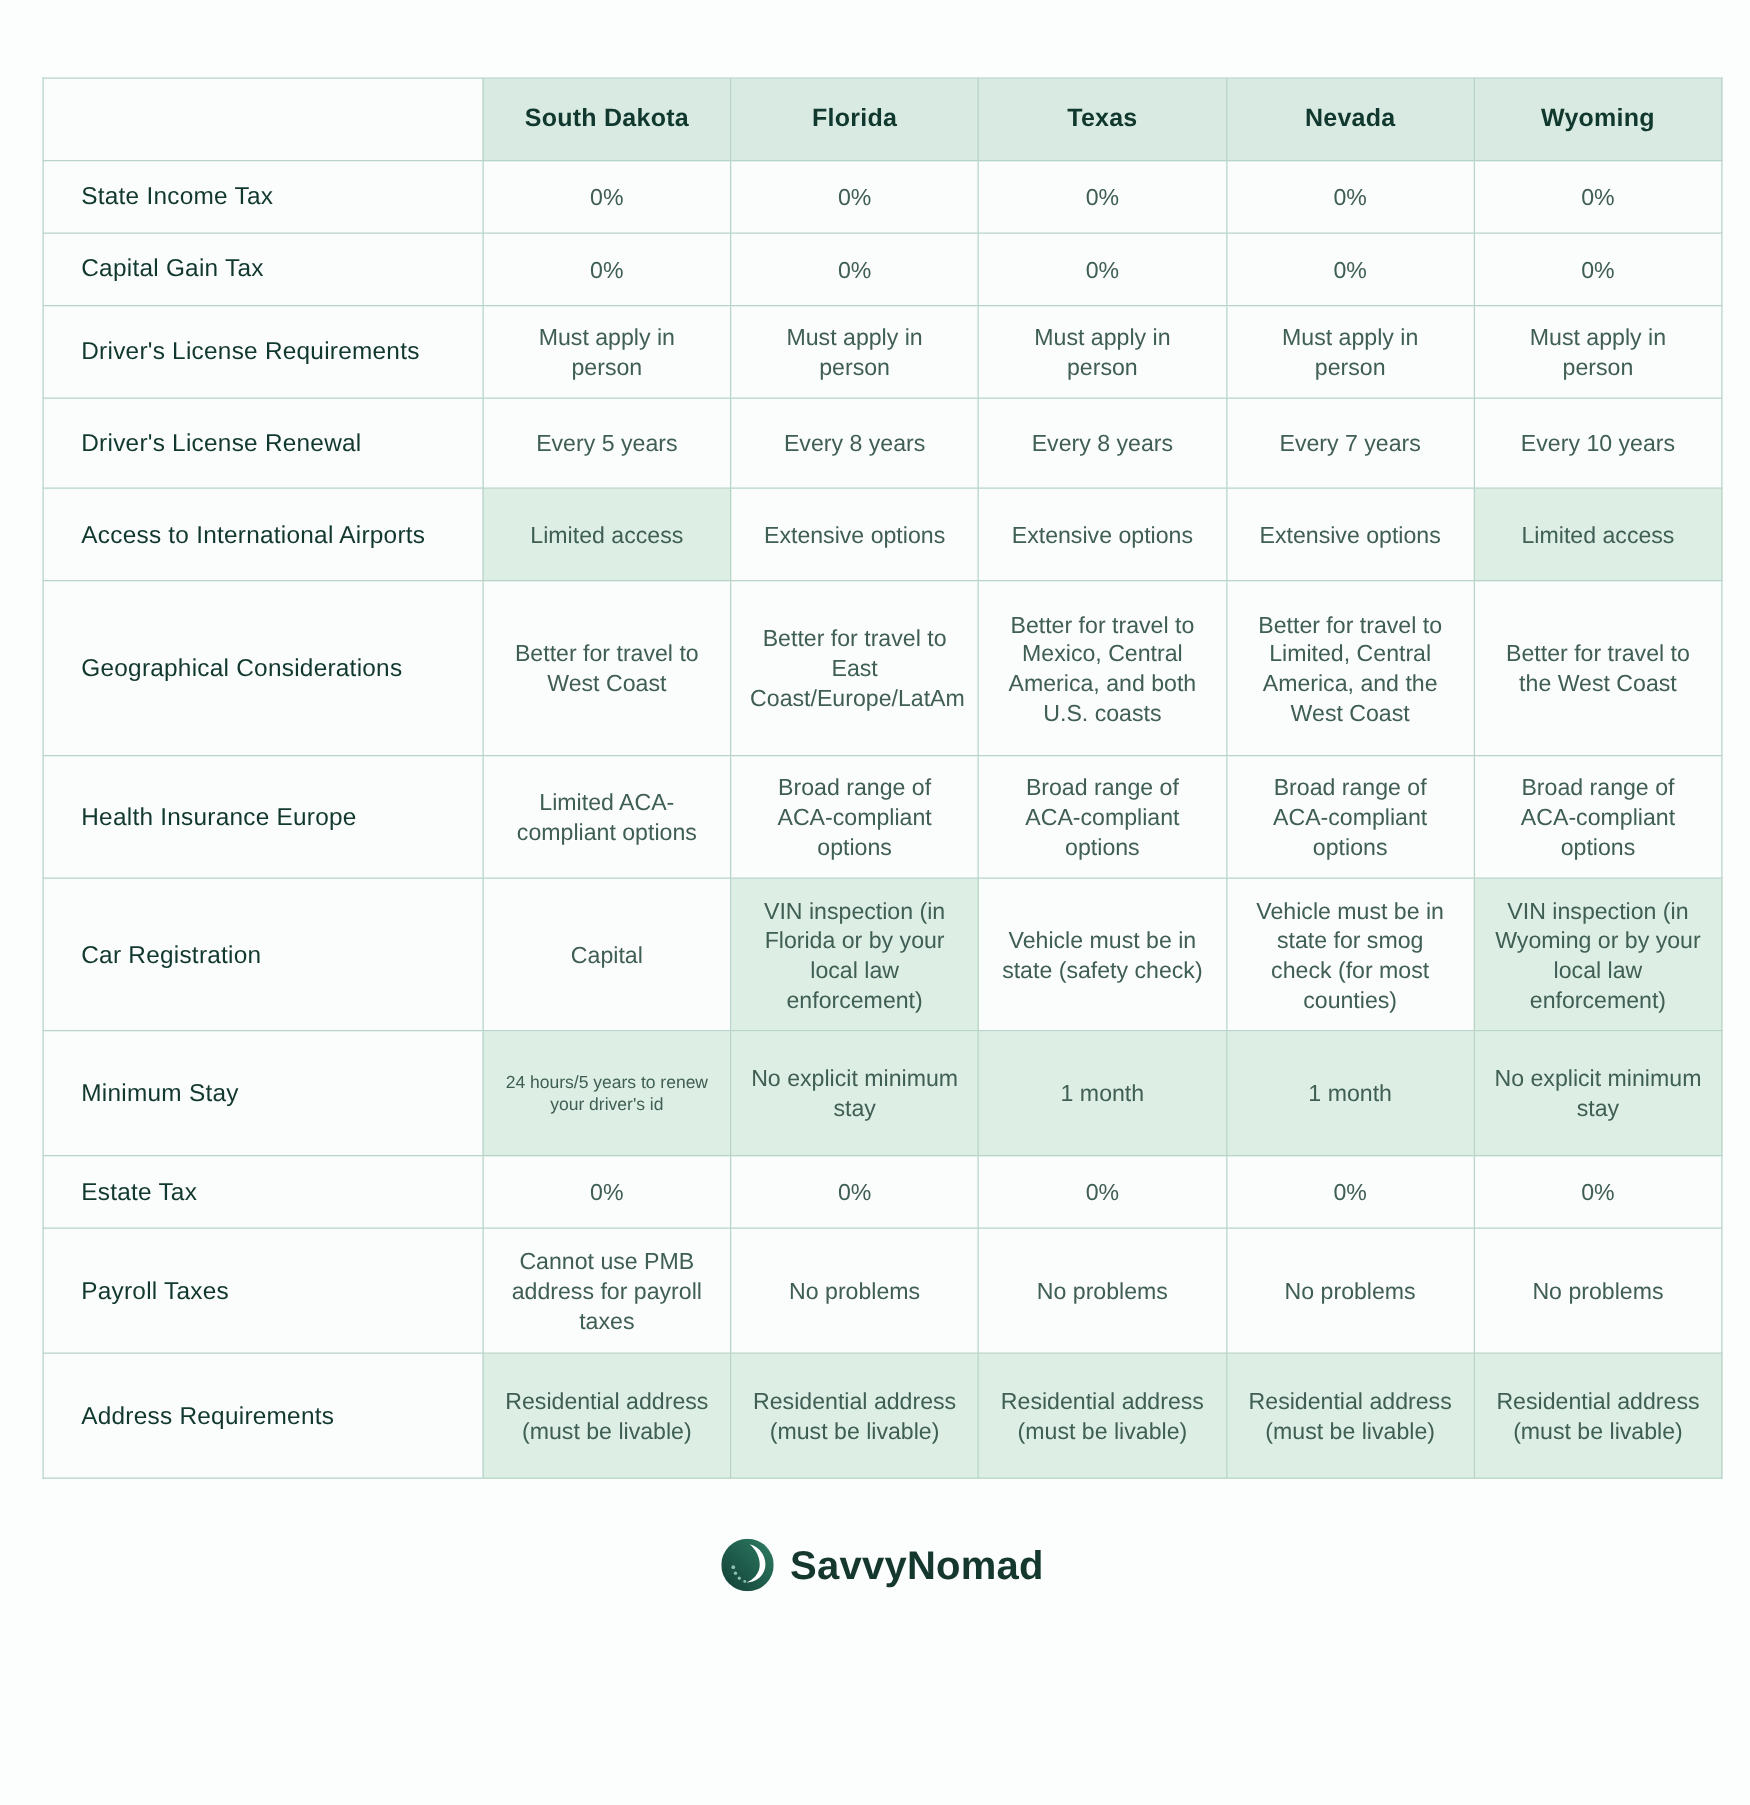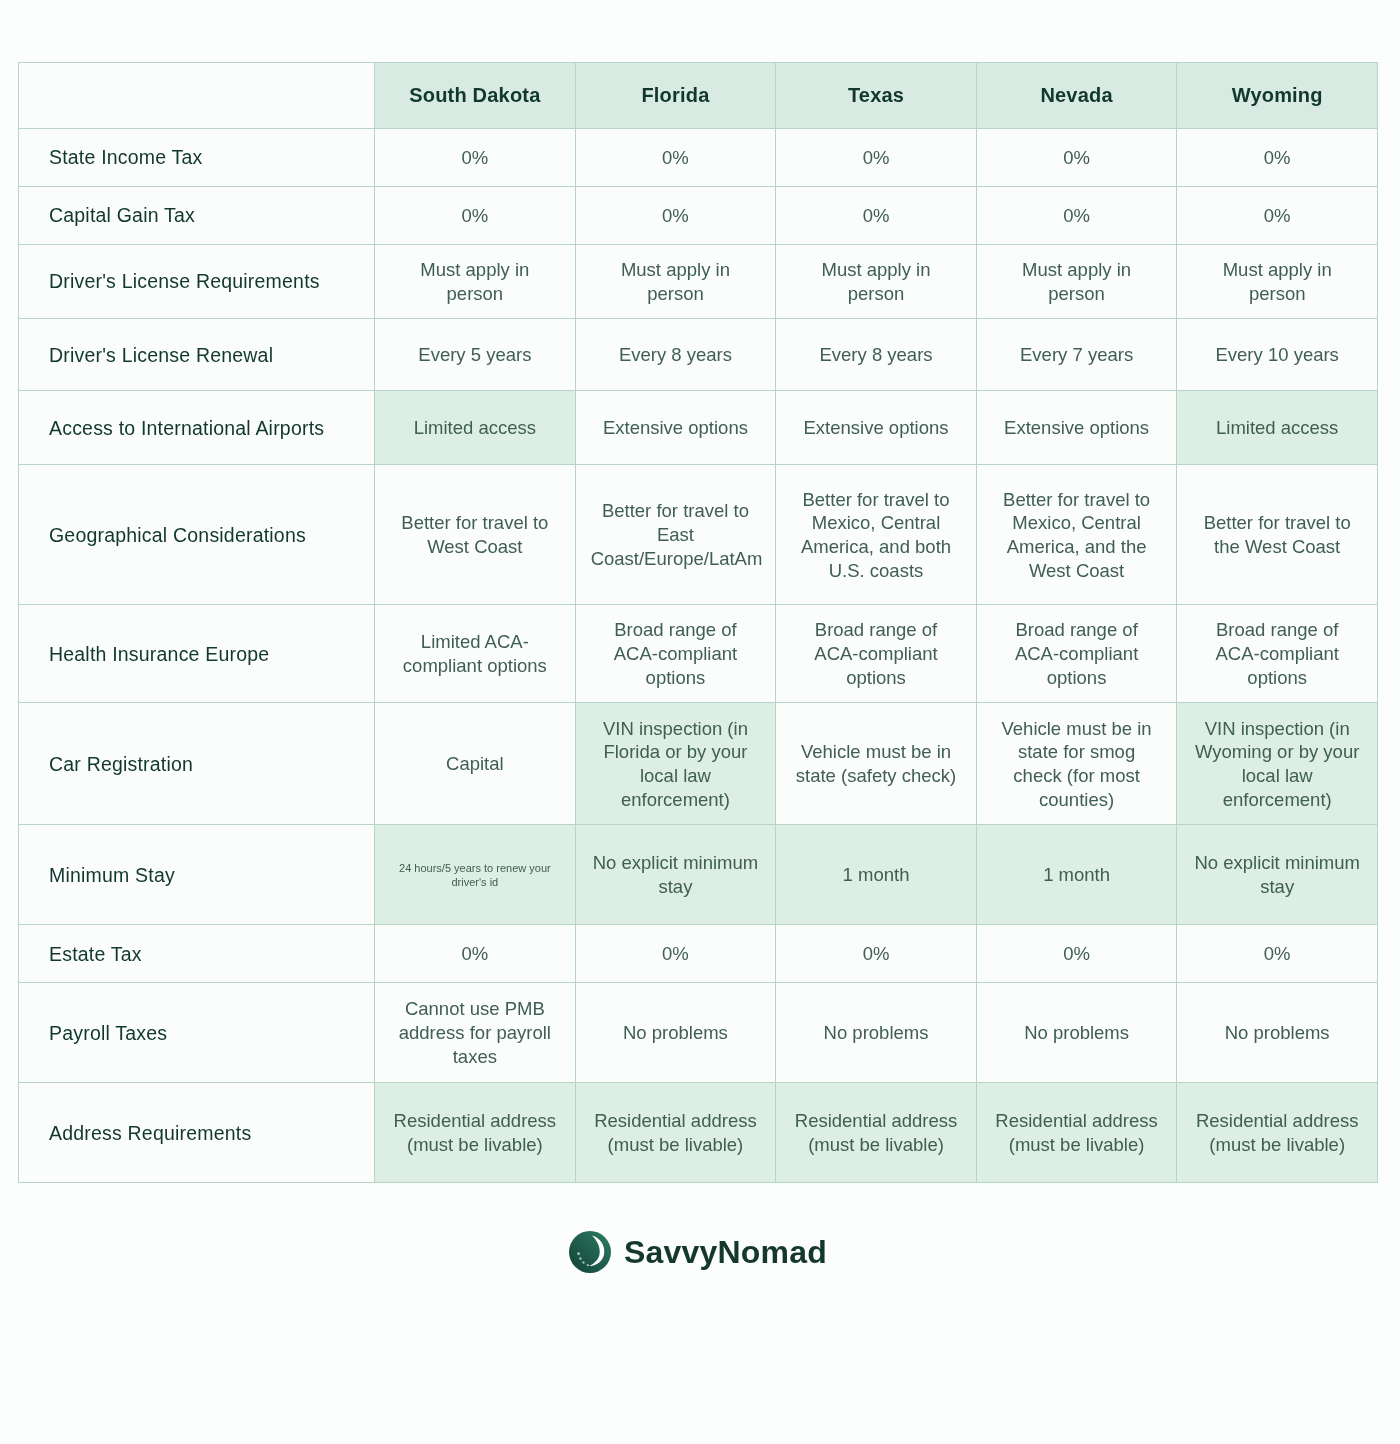--- a/index.html
+++ b/index.html
@@ -3,21 +3,21 @@
 <meta charset="utf-8">
 <style>
   * { box-sizing: border-box; margin: 0; padding: 0; }
   html, body { width: 1400px; }
   body {
     background: #fcfdfd;
     font-family: "Liberation Sans", "DejaVu Sans", sans-serif;
     height: 1444px;
     overflow: hidden;
   }
-  .page { padding: 62px 22px 0 18px; }
+  .page { padding: 62px 22px 0 34px; }
 
   table.cmp {
     width: 100%;
     border-collapse: collapse;
     table-layout: fixed;
     background: #fbfcfc;
   }
   .cmp col.c-label { width: 26.2%; }
   .cmp col.c-state { width: 14.76%; }
 
@@ -47,21 +47,21 @@
     line-height: 1.25;
   }
   .cmp td.cell {
     text-align: center;
     padding: 13px 15px;
     font-size: 18.5px;
     color: var(--cell-text, #3f5e54);
     line-height: 1.28;
   }
   .cmp td.cell.hl { background: var(--highlight-bg, #ddeee5); }
-  .cmp td.cell.small { font-size: 11px; }
+  .cmp td.cell.small { font-size: 14px; }
 
   tr.h58  { height: 58px; }
   tr.h72  { height: 72px; }
   tr.h74  { height: 74px; }
   tr.h96  { height: 96px; }
   tr.h100 { height: 100px; }
   tr.h122 { height: 122px; }
   tr.h140 { height: 140px; }
 
   .footer {
@@ -142,21 +142,21 @@
         <td class="cell">Extensive options</td>
         <td class="cell">Extensive options</td>
         <td class="cell">Extensive options</td>
         <td class="cell hl">Limited access</td>
       </tr>
       <tr class="h140">
         <td class="label">Geographical Considerations</td>
         <td class="cell">Better for travel to West Coast</td>
         <td class="cell">Better for travel to East Coast/Europe/LatAm</td>
         <td class="cell">Better for travel to Mexico, Central America, and both U.S. coasts</td>
-        <td class="cell">Better for travel to Mexico, Central America, and the West Coast</td>
+        <td class="cell">Better for travel to Limited, Central America, and the West Coast</td>
         <td class="cell">Better for travel to the West Coast</td>
       </tr>
       <tr class="h96">
         <td class="label">Health Insurance Europe</td>
         <td class="cell">Limited ACA-compliant options</td>
         <td class="cell">Broad range of ACA-compliant options</td>
         <td class="cell">Broad range of ACA-compliant options</td>
         <td class="cell">Broad range of ACA-compliant options</td>
         <td class="cell">Broad range of ACA-compliant options</td>
       </tr>

